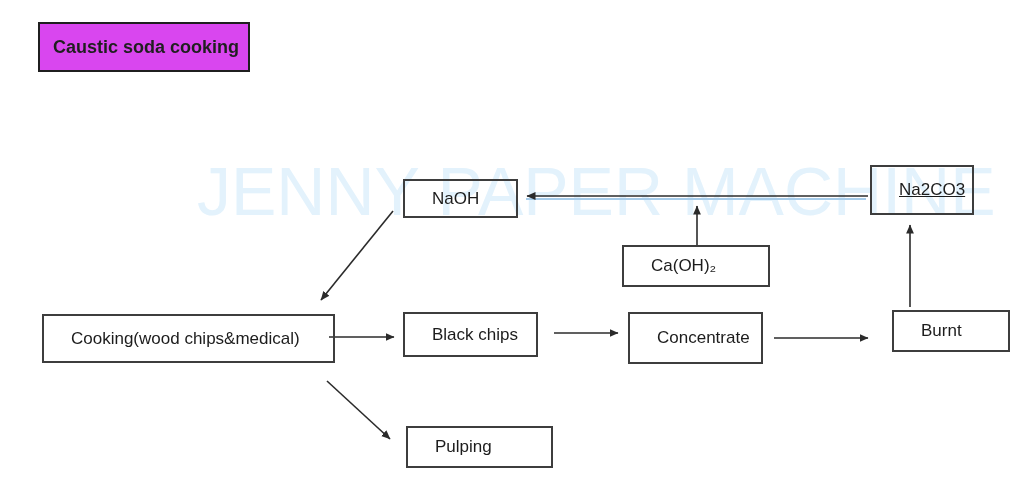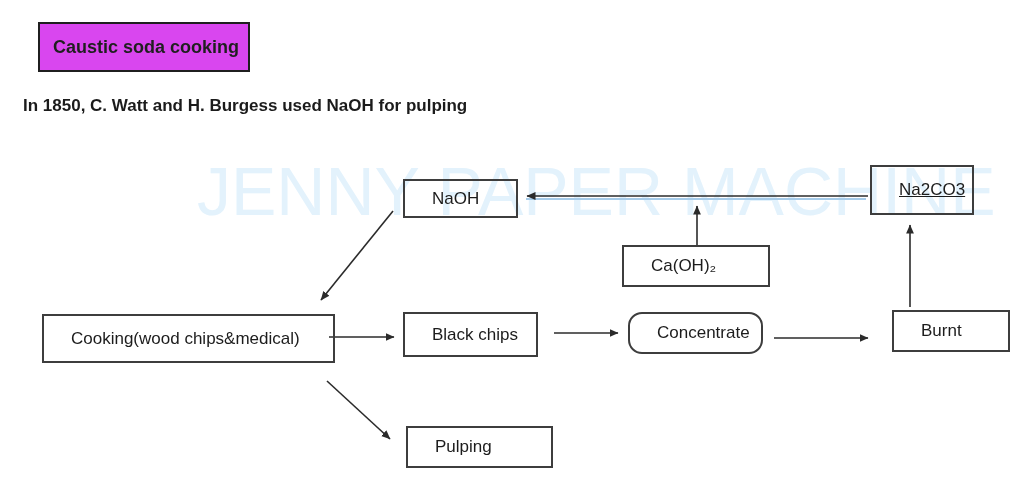--- a/index.html
+++ b/index.html
@@ -28,21 +28,21 @@
   #heading{
     position:absolute;left:23px;top:96px;z-index:3;
     font-size:17px;font-weight:bold;color:#1b1b1b;white-space:nowrap;
   }
   
   #node-naoh        {left:403px;top:179px;width:115px;height:39px;}
   #node-na2co3      {left:870px;top:165px;width:104px;height:50px;text-decoration:underline;}
   #node-caoh2       {left:622px;top:245px;width:148px;height:42px;}
   #node-cooking     {left:26px; top:314px;width:293px;height:49px;margin-left:16px;}
   #node-black-liquor{left:403px;top:312px;width:135px;height:45px;}
-  #node-concentrate {left:628px;top:312px;width:135px;height:42px;border-radius:14px;}
+  #node-concentrate {left:628px;top:312px;width:135px;height:52px;}
   #node-burnt       {left:892px;top:310px;width:118px;height:42px;}
   #node-pulping     {left:406px;top:426px;width:147px;height:42px;}
 </style>
 </head>
 <body>
 
 <div id="canvas">
 
   <div id="watermark">JENNY PAPER MACHINE</div>
 
@@ -60,21 +60,20 @@
     <line x1="329" y1="337" x2="394" y2="337" stroke="#2b2b2b" stroke-width="1.6" marker-end="url(#ah)"></line>
     <line x1="327" y1="381" x2="390" y2="439" stroke="#2b2b2b" stroke-width="1.6" marker-end="url(#ah)"></line>
     <line x1="554" y1="333" x2="618" y2="333" stroke="#2b2b2b" stroke-width="1.6" marker-end="url(#ah)"></line>
     <line x1="774" y1="338" x2="868" y2="338" stroke="#2b2b2b" stroke-width="1.6" marker-end="url(#ah)"></line>
   </svg>
 
   <div id="badge">
     <span>Caustic soda cooking</span>
   </div>
 
-  <div id="heading">In 1850, C. Watt and H. Burgess used NaOH for pulping</div>
 
   <div class="node" id="node-naoh">
     <span>NaOH</span>
   </div>
   <div class="node" id="node-na2co3">
     <span>Na2CO3</span>
   </div>
   <div class="node" id="node-caoh2">
     <span>Ca(OH)₂</span>
   </div>

